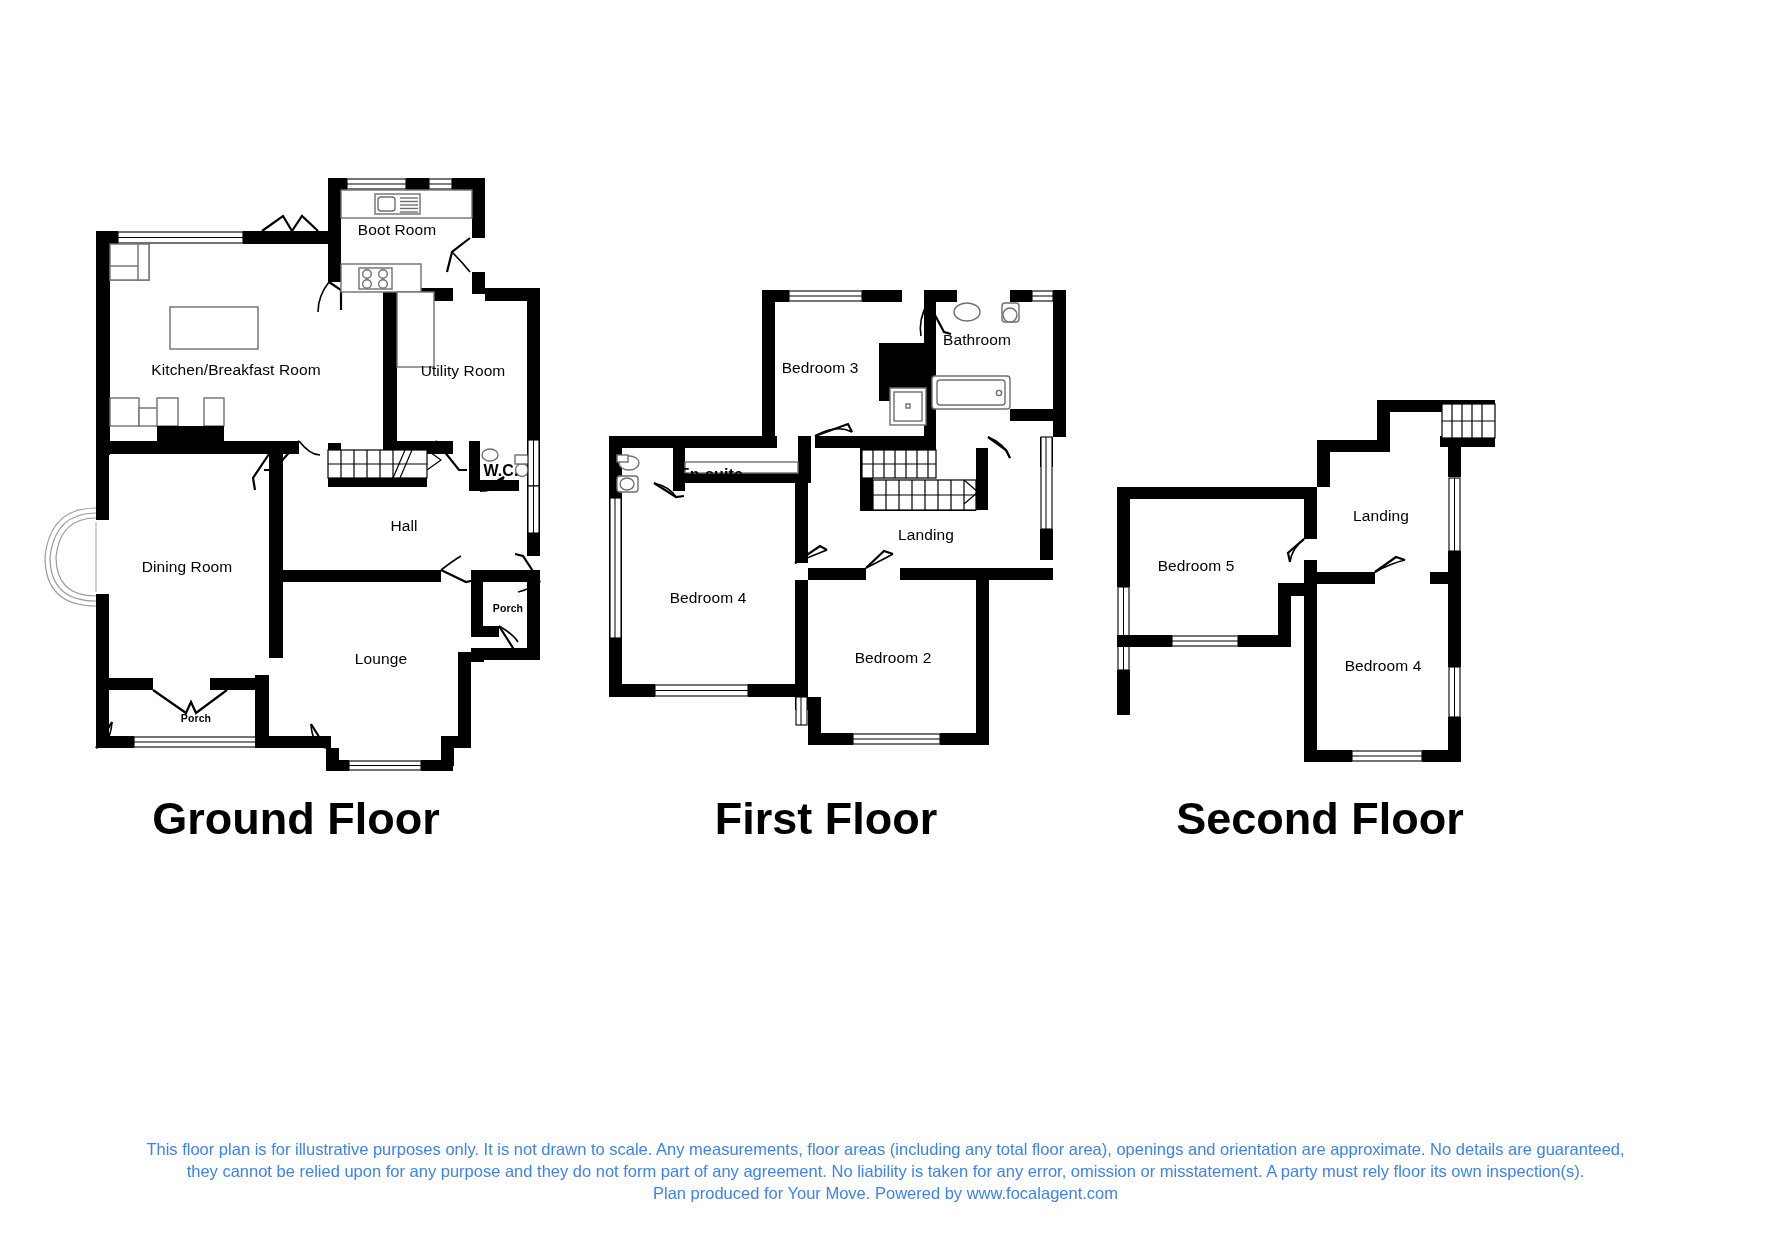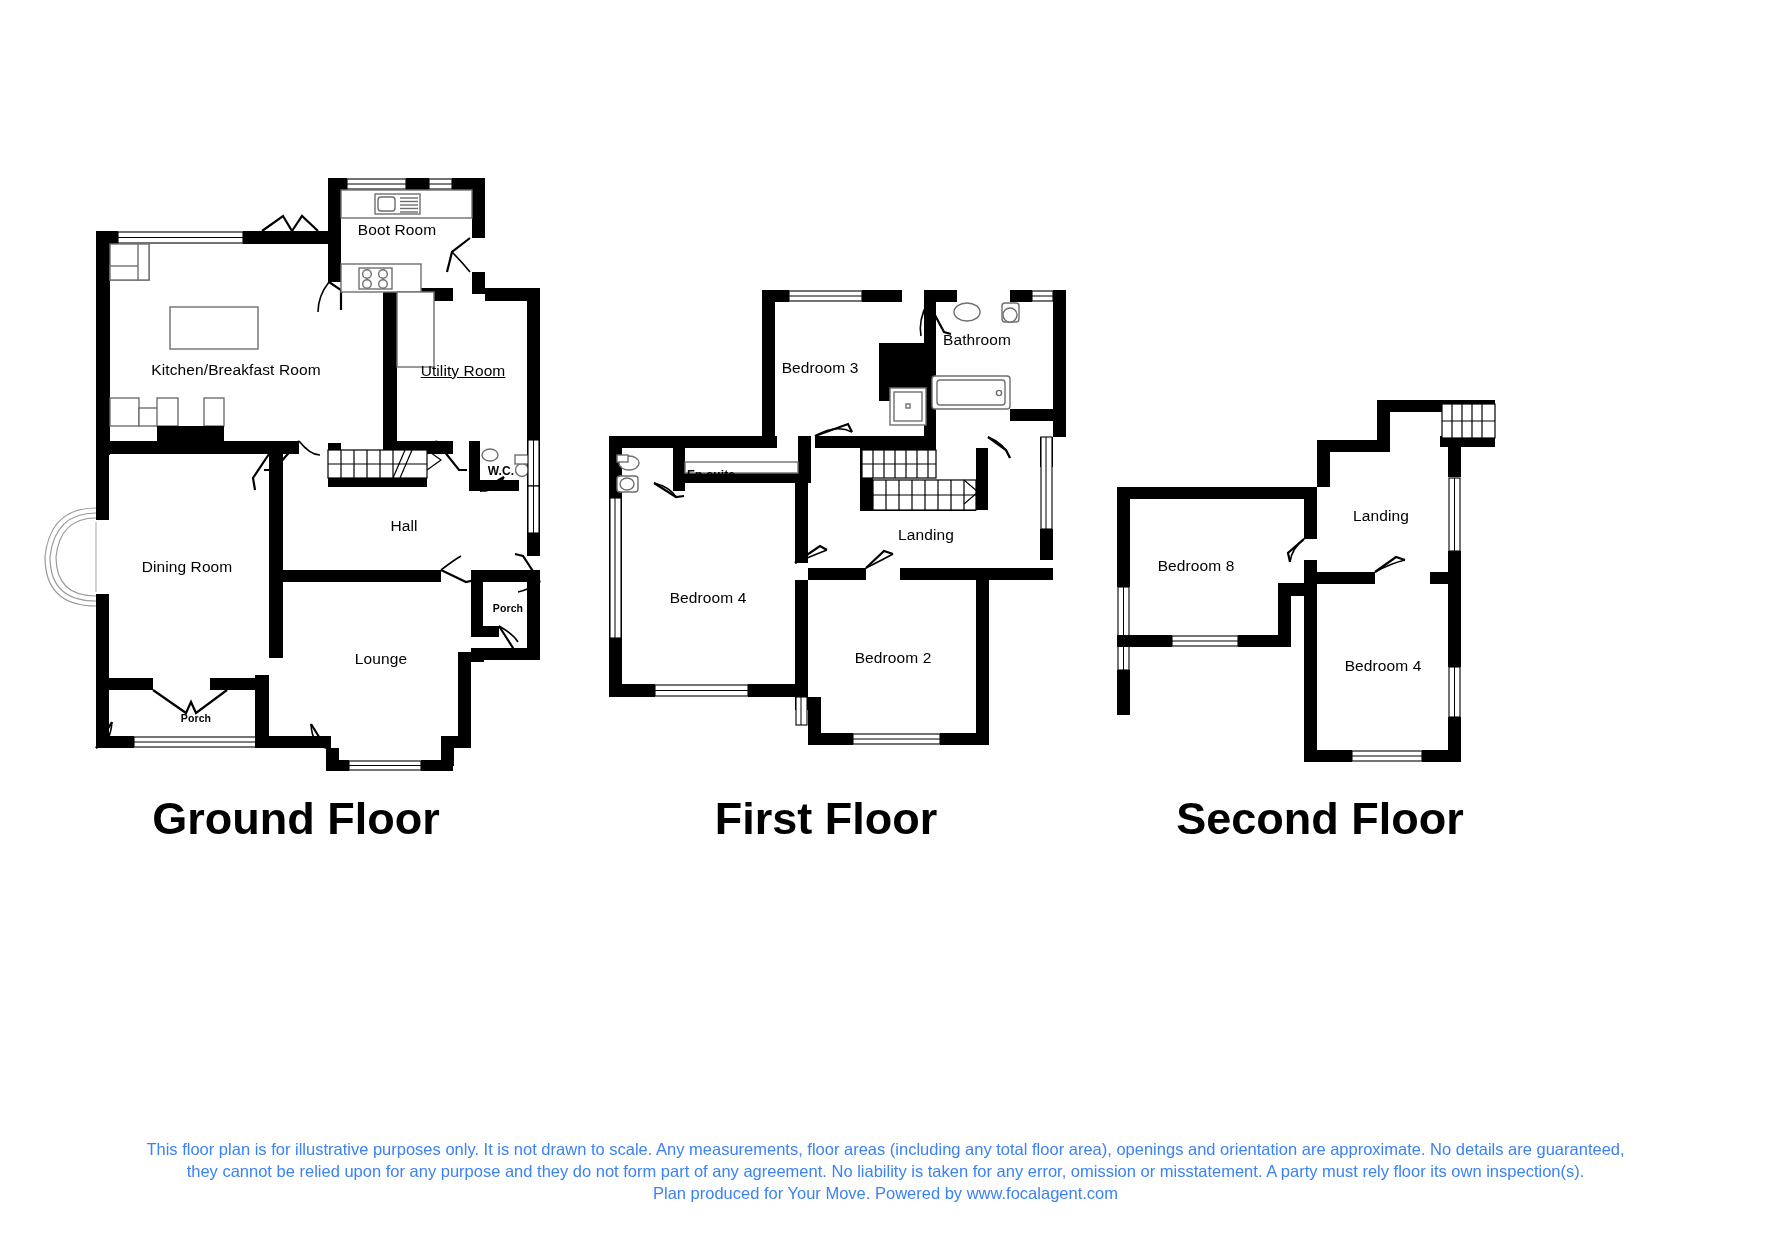--- a/index.html
+++ b/index.html
@@ -40,21 +40,21 @@
   .room-label {
     position: absolute;
     font-family: "Liberation Sans", sans-serif;
     font-size: 15.5px;
     color: #000000;
     white-space: nowrap;
     transform: translate(-50%, -50%);
     letter-spacing: 0.1px;
   }
   .room-label.small {
-    font-size: 12px;
+    font-size: 16px;
     font-weight: bold;
   }
   .room-label.tiny {
     font-size: 10.5px;
     font-weight: bold;
   }
   .floor-title {
     position: absolute;
     font-family: "Liberation Sans", sans-serif;
     font-size: 45px;
@@ -429,37 +429,37 @@
       <line class="winline" x1="1352" y1="756" x2="1422" y2="756"></line>
       <rect class="wall" x="1448" y="584" width="13" height="83"></rect>
       <rect class="winframe" x="1449" y="667" width="11" height="50"></rect>
       <line class="winline" x1="1454.5" y1="667" x2="1454.5" y2="717"></line>
       <rect class="wall" x="1448" y="717" width="13" height="45"></rect>
     </g>
   </svg>
 
   <div class="room-label" style="left:397px; top:230px;">Boot Room</div>
   <div class="room-label" style="left:236px; top:370px;">Kitchen/Breakfast Room</div>
-  <div class="room-label" style="left:463px; top:371px;text-decoration:underline;">Utility Room</div>
+  <div class="room-label" style="left:463px; top:371px;">Utility Room</div>
   <div class="room-label small" style="left:501px; top:471px;">W.C.</div>
   <div class="room-label" style="left:404px; top:526px;">Hall</div>
   <div class="room-label" style="left:187px; top:567px;">Dining Room</div>
   <div class="room-label" style="left:381px; top:659px;">Lounge</div>
   <div class="room-label tiny" style="left:508px; top:608px;">Porch</div>
   <div class="room-label tiny" style="left:196px; top:718px;">Porch</div>
 
   <div class="room-label" style="left:820px; top:368px;">Bedroom 3</div>
   <div class="room-label" style="left:977px; top:340px;">Bathroom</div>
   <div class="room-label small" style="left:711px; top:475px;text-align:right;">En-suite</div>
   <div class="room-label" style="left:926px; top:535px;">Landing</div>
   <div class="room-label" style="left:708px; top:598px;">Bedroom 4</div>
   <div class="room-label" style="left:893px; top:658px;">Bedroom 2</div>
 
   <div class="room-label" style="left:1381px; top:516px;">Landing</div>
-  <div class="room-label" style="left:1196px; top:566px;">Bedroom 8</div>
+  <div class="room-label" style="left:1196px; top:566px;">Bedroom 5</div>
   <div class="room-label" style="left:1383px; top:666px;">Bedroom 4</div>
 
   <div class="floor-title" style="left:296px; top:819px;">Ground Floor</div>
   <div class="floor-title" style="left:1320px; top:819px;">Second Floor</div>
   <div class="floor-title" style="left:826px; top:819px;">First Floor</div>
 
 
   <div id="disclaimer">
     <div>This floor plan is for illustrative purposes only. It is not drawn to scale. Any measurements, floor areas (including any total floor area), openings and orientation are approximate. No details are guaranteed,</div>
     <div>they cannot be relied upon for any purpose and they do not form part of any agreement. No liability is taken for any error, omission or misstatement. A party must rely floor its own inspection(s).</div>

